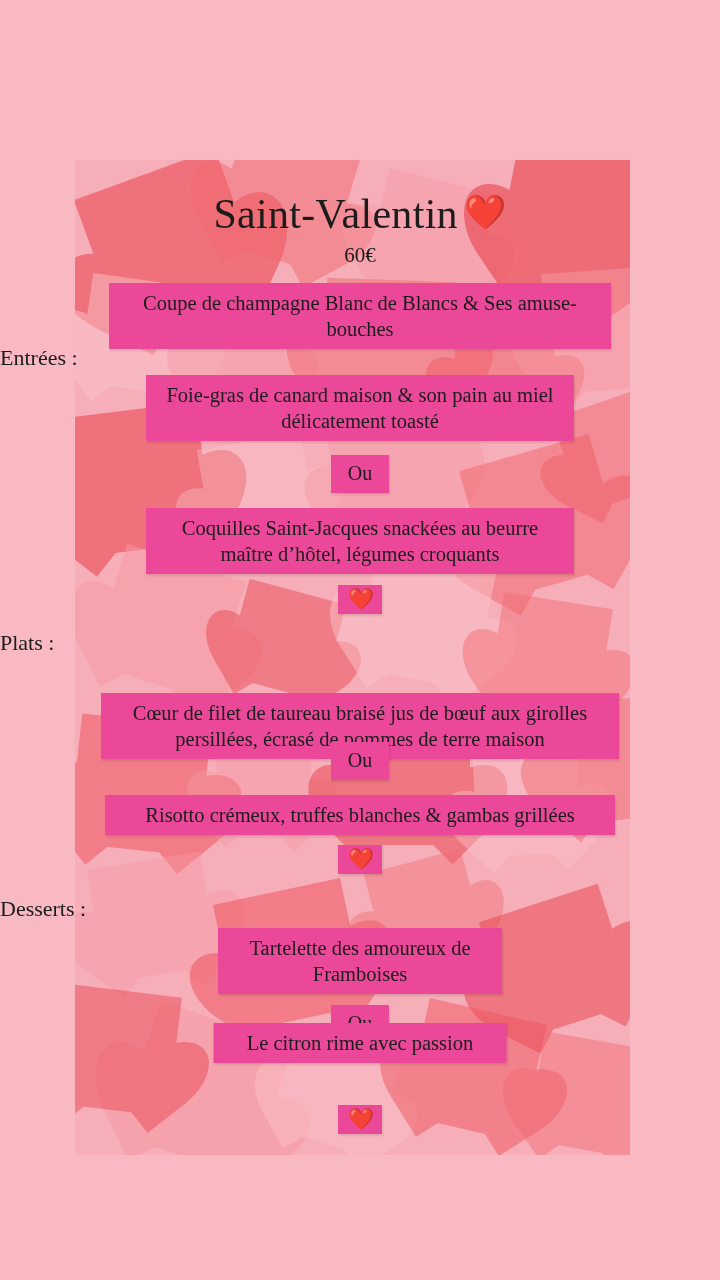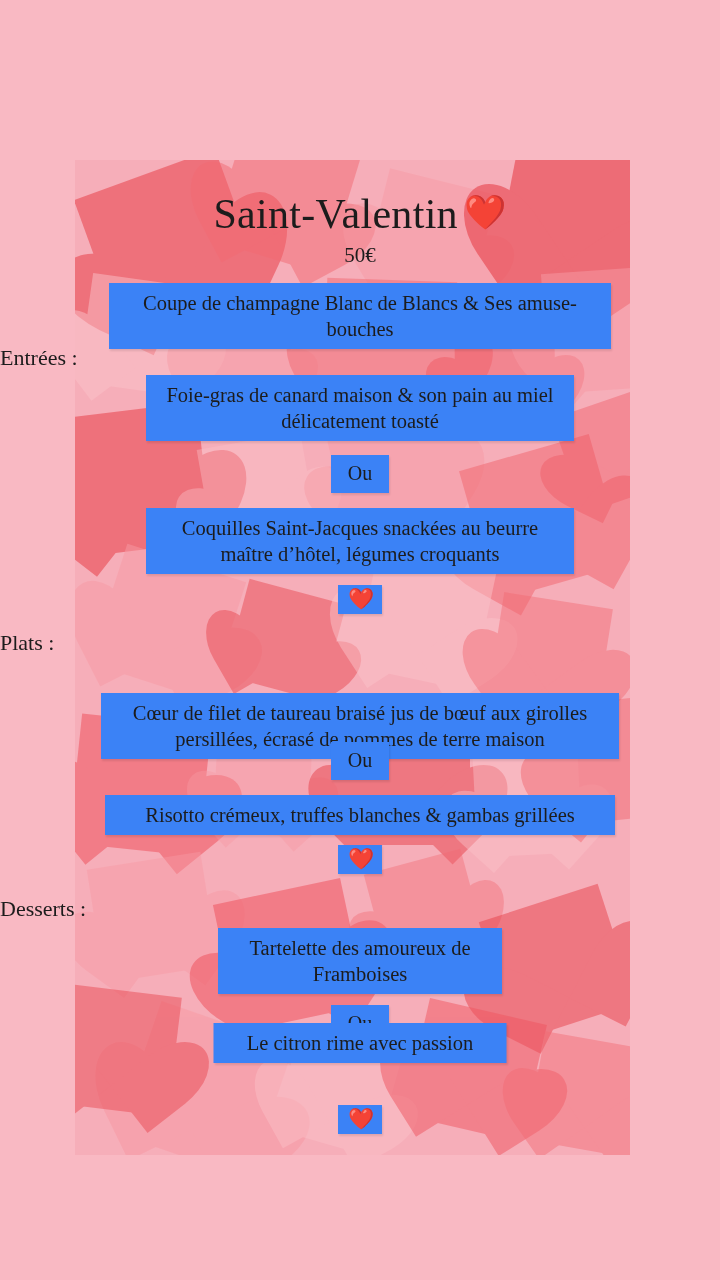--- a/index.html
+++ b/index.html
@@ -82,21 +82,21 @@
     position: absolute;
     left: 0;
     width: 720px;
     text-align: left;
     font-size: 22px;
     color: #1c1c1c;
   }
 
   .box {
     position: absolute;
-    background: #3b82f6;
+    background: #ec4899;
     box-shadow: 1px 2px 2px rgba(0,0,0,0.10);
     color: #1c1c1c;
     font-size: 20.5px;
     line-height: 1.28;
     text-align: center;
     padding: 7px 10px;
     box-sizing: border-box;
     left: 50%;
     transform: translateX(-50%);
   }
@@ -147,21 +147,21 @@
     <div class="heart" style="left: 460px; top: 880px; width: 110px; height: 110px; background: rgb(242, 106, 115); opacity: 0.45; transform: rotate(10deg);"></div>
     <div class="heart" style="left: -20px; top: 830px; width: 120px; height: 120px; background: rgb(232, 65, 74); opacity: 0.45; transform: rotate(7deg);"></div>
   </div>
 
 <div id="content">
 
   <div class="title">
     <span>Saint-Valentin</span><span class="emoji">❤️</span>
   </div>
 
-  <div class="price">50€</div>
+  <div class="price">60€</div>
 
   <div class="box" style="top:283px; width:502px;">Coupe de champagne Blanc de Blancs &amp; Ses amuse-bouches</div>
 
   <div class="section-label" style="top:345px;">Entrées :</div>
   <div class="box" style="top:375px; width:428px;">Foie-gras de canard maison &amp; son pain au miel délicatement toasté</div>
   <div class="box small" style="top:455px; width:58px;">Ou</div>
   <div class="box" style="top:508px; width:428px;">Coquilles Saint-Jacques snackées au beurre maître d’hôtel, légumes croquants</div>
   <div class="box heart-box" style="top:585px; width:44px;">❤️</div>
 
   <div class="section-label" style="top:630px;">Plats :</div>

